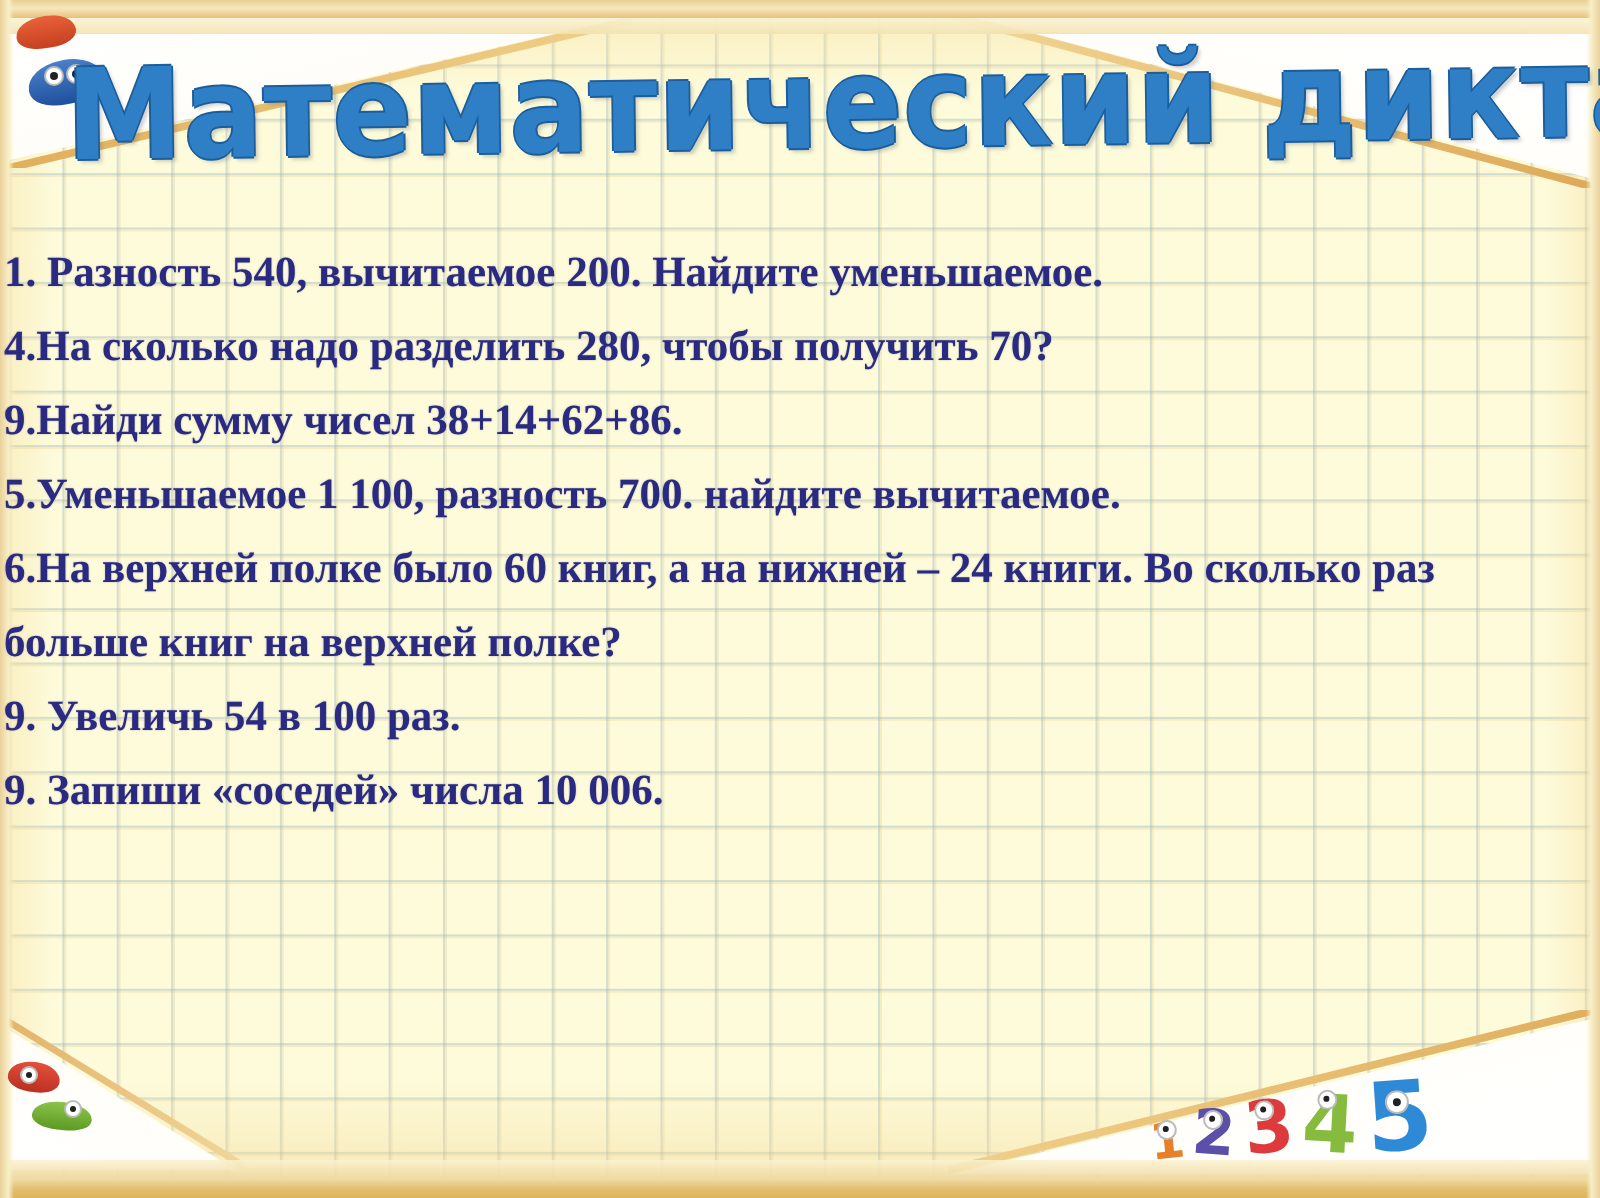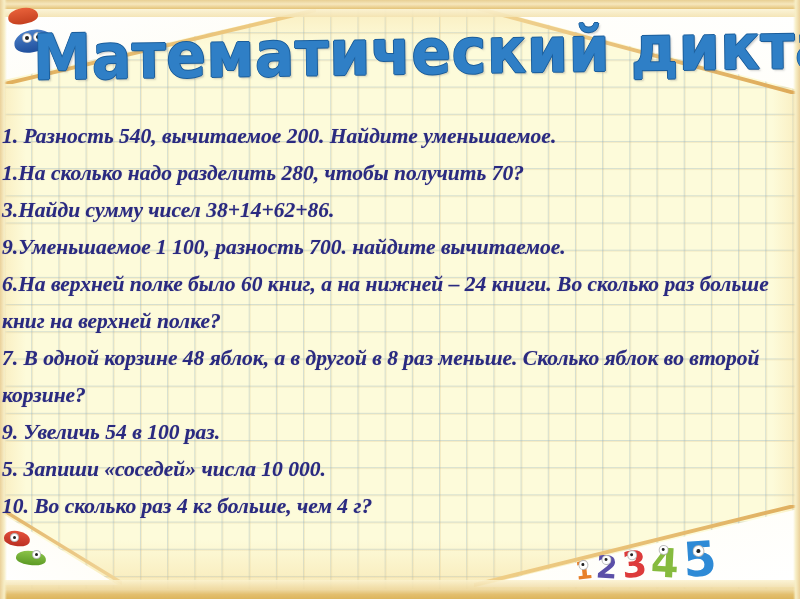--- a/index.html
+++ b/index.html
@@ -206,21 +206,20 @@
 
   
   .questions {
     position: absolute;
     left: 0;
     top: 118px;
     width: 800px;
     padding: 0;
     margin: 0;
     list-style: none;
-    font-style: italic;
   }
   .q {
     color: #2a2a80;
     font-family: "Liberation Serif", "DejaVu Serif", serif;
     font-weight: 700;
     font-size: 21.5px;
     line-height: 37px;
     padding-left: 2px;
     padding-right: 6px;
     white-space: normal;
@@ -311,23 +310,21 @@
     </span>
 
   </div>
 
   <div class="title-wrap">
     <div class="title">Математический диктант</div>
   </div>
 
   <ol class="questions">
     <li class="q">1. Разность 540, вычитаемое 200. Найдите уменьшаемое.</li>
-    <li class="q">1.На сколько надо разделить 280, чтобы получить 70?</li>
-    <li class="q">3.Найди сумму чисел 38+14+62+86.</li>
-    <li class="q">9.Уменьшаемое 1 100, разность 700. найдите вычитаемое.</li>
+    <li class="q">4.На сколько надо разделить 280, чтобы получить 70?</li>
+    <li class="q">9.Найди сумму чисел 38+14+62+86.</li>
+    <li class="q">5.Уменьшаемое 1 100, разность 700. найдите вычитаемое.</li>
     <li class="q">6.На верхней полке было 60 книг, а на нижней – 24 книги. Во сколько раз больше книг на верхней полке?</li>
-    <li class="q">7. В одной корзине 48 яблок, а в другой в 8 раз меньше. Сколько яблок во второй корзине?</li>
     <li class="q">9. Увеличь 54 в 100 раз.</li>
-    <li class="q">5. Запиши «соседей» числа 10 000.</li>
-    <li class="q">10. Во сколько раз 4 кг больше, чем 4 г?</li>
+    <li class="q">9. Запиши «соседей» числа 10 006.</li>
   </ol>
 
 </div>
 
 </body></html>

